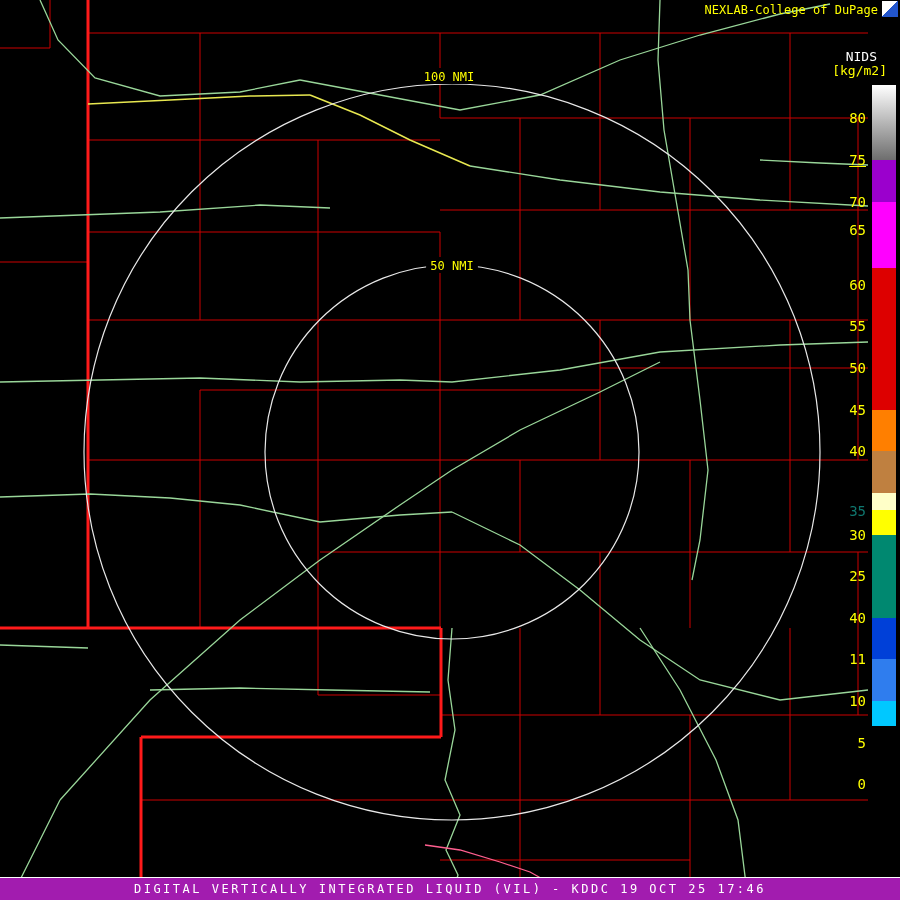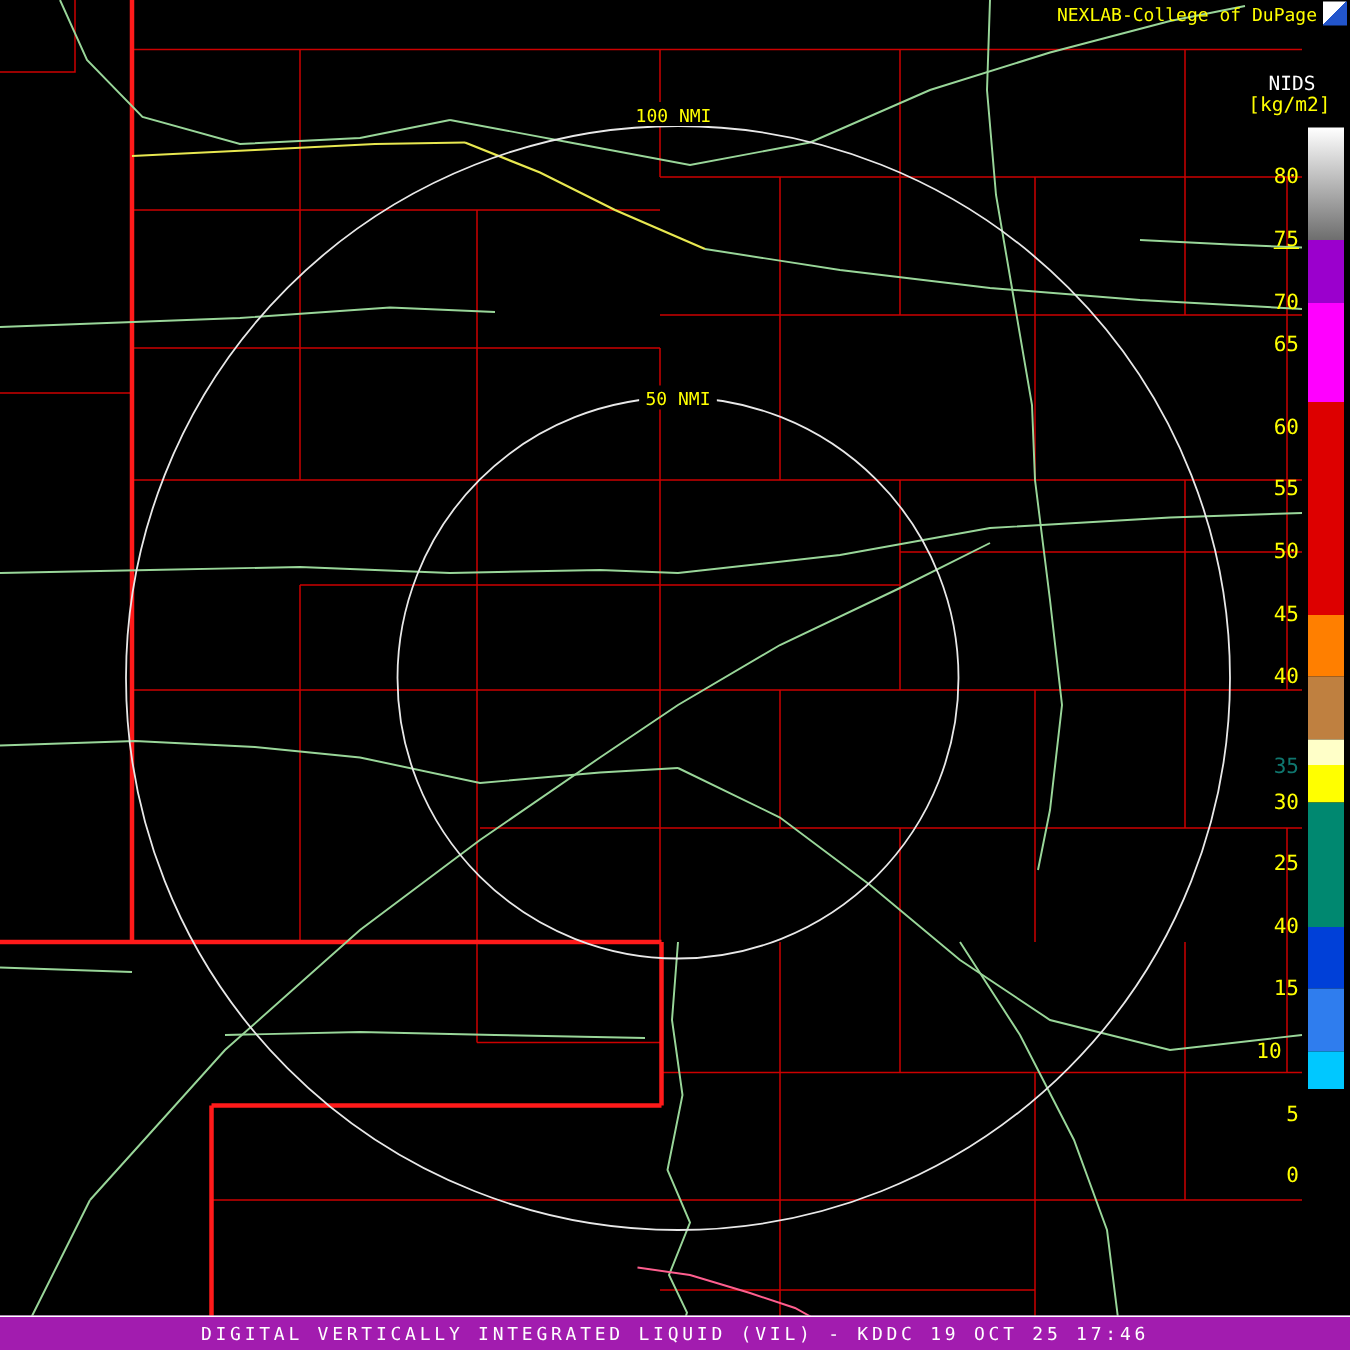--- a/index.html
+++ b/index.html
@@ -208,22 +208,22 @@
       <div class="cb-tick" style="top: 222px; color: rgb(255, 255, 0);">65</div>
       <div class="cb-tick" style="top: 276.814px; color: rgb(255, 255, 0);">60</div>
       <div class="cb-tick" style="top: 318.442px; color: rgb(255, 255, 0);">55</div>
       <div class="cb-tick" style="top: 360.07px; color: rgb(255, 255, 0);">50</div>
       <div class="cb-tick" style="top: 401.698px; color: rgb(255, 255, 0); text-align: right;">45</div>
       <div class="cb-tick" style="top: 443.326px; color: rgb(255, 255, 0);">40</div>
       <div class="cb-tick" style="top: 503px; color: #0f766e; text-align: right;">35</div>
       <div class="cb-tick" style="top: 526.581px; color: rgb(255, 255, 0);">30</div>
       <div class="cb-tick" style="top: 568.209px; color: rgb(255, 255, 0);">25</div>
       <div class="cb-tick" style="top: 609.837px; color: rgb(255, 255, 0);">40</div>
-      <div class="cb-tick" style="top: 651.465px; color: rgb(255, 255, 0);">15</div>
-      <div class="cb-tick" style="top: 693.093px; color: rgb(255, 255, 0); text-align: center;">10</div>
+      <div class="cb-tick" style="top: 651.465px; color: rgb(255, 255, 0);">11</div>
+      <div class="cb-tick" style="top: 693.093px; color: rgb(255, 255, 0);">10</div>
       <div class="cb-tick" style="top: 734.721px; color: rgb(255, 255, 0);">5</div>
       <div class="cb-tick" style="top: 776.349px; color: rgb(255, 255, 0);">0</div>
     </div>
 
   <div class="footer">
     <span class="footer-text">DIGITAL VERTICALLY INTEGRATED LIQUID (VIL) - KDDC 19 OCT 25 17:46</span>
   </div>
 </div>
 
 </body></html>

